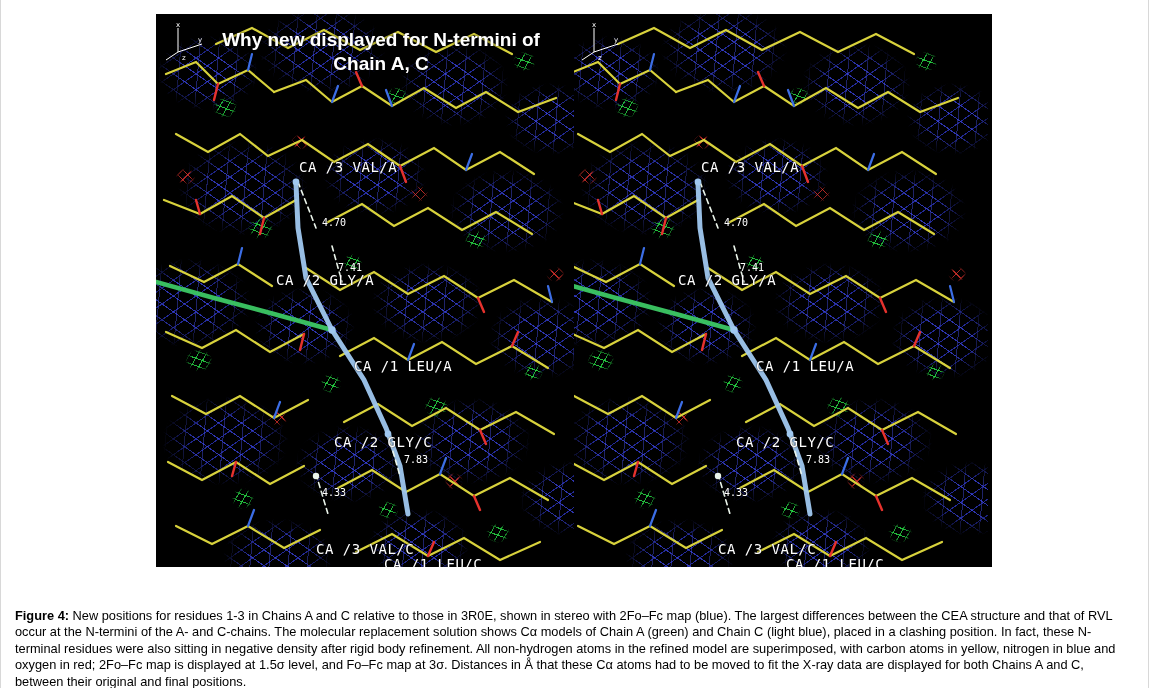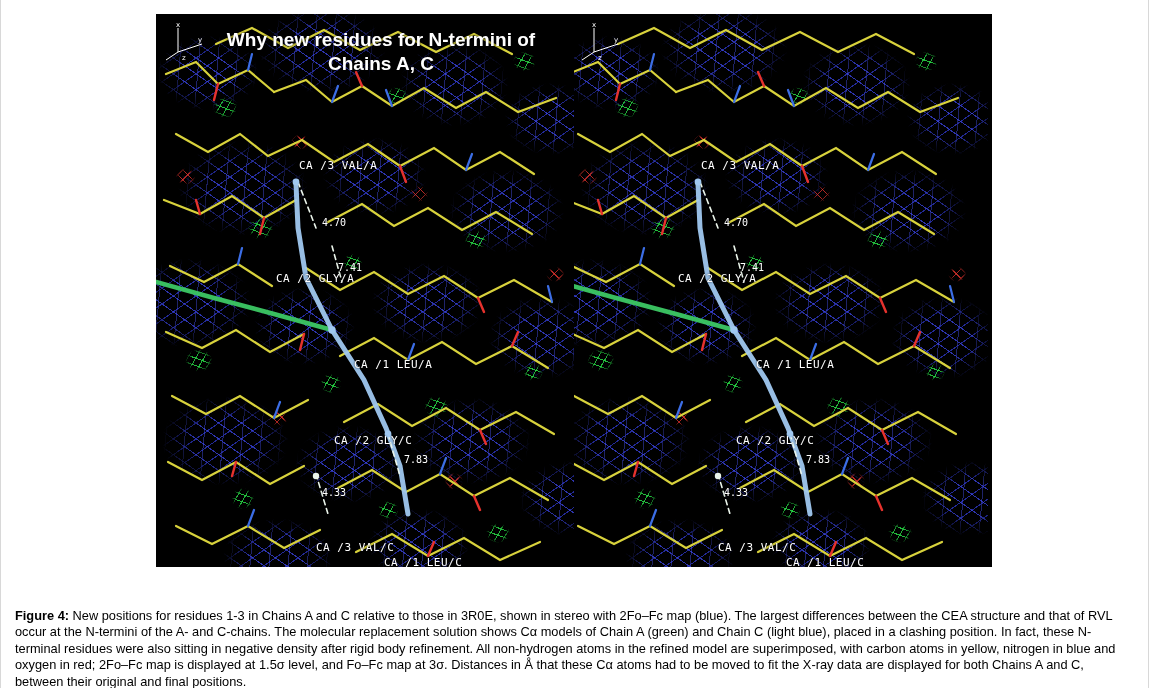--- a/index.html
+++ b/index.html
@@ -147,21 +147,21 @@
   .panel svg.sticks {
     position: absolute;
     left: 0; top: 0;
     width: 418px;
     height: 553px;
   }
   .atom-label {
     position: absolute;
     color: #ffffff;
     font-family: "DejaVu Sans Mono", monospace;
-    font-size: 11px;
+    font-size: 14px;
     letter-spacing: 0.5px;
     white-space: nowrap;
     text-shadow: 0 0 2px #000;
   }
   .dist-label {
     position: absolute;
     color: #ffffff;
     font-family: "DejaVu Sans Mono", monospace;
     font-size: 10px;
     white-space: nowrap;
@@ -412,20 +412,20 @@
       <div class="atom-label" style="left:104px; top:258px;">CA /2 GLY/A</div>
       <div class="atom-label" style="left:182px; top:344px;">CA /1 LEU/A</div>
       <div class="atom-label" style="left:162px; top:420px;">CA /2 GLY/C</div>
       <div class="dist-label" style="left:232px; top:440px;">7.83</div>
       <div class="dist-label" style="left:150px; top:473px;">4.33</div>
       <div class="atom-label" style="left:144px; top:527px;">CA /3 VAL/C</div>
       <div class="atom-label" style="left:212px; top:542px;">CA /1 LEU/C</div>
     </div>
 
     <div id="figure-title">
-      <div>Why new residues for N-termini of</div>
-      <div>Chains A, C</div>
+      <div>Why new displayed for N-termini of</div>
+      <div>Chain A, C</div>
     </div>
   </div>
 
   <div id="caption"><b>Figure 4:</b><span> New positions for residues 1-3 in Chains A and C relative to those in 3R0E, shown in stereo with 2Fo–Fc map (blue). The largest differences between the CEA structure and that of RVL occur at the N-termini of the A- and C-chains. The molecular replacement solution shows Cα models of Chain A (green) and Chain C (light blue), placed in a clashing position. In fact, these N-terminal residues were also sitting in negative density after rigid body refinement. All non-hydrogen atoms in the refined model are superimposed, with carbon atoms in yellow, nitrogen in blue and oxygen in red; 2Fo–Fc map is displayed at 1.5σ level, and Fo–Fc map at 3σ. Distances in Å that these Cα atoms had to be moved to fit the X-ray data are displayed for both Chains A and C, between their original and final positions.</span></div>
 
 </div>
 
 </body></html>

